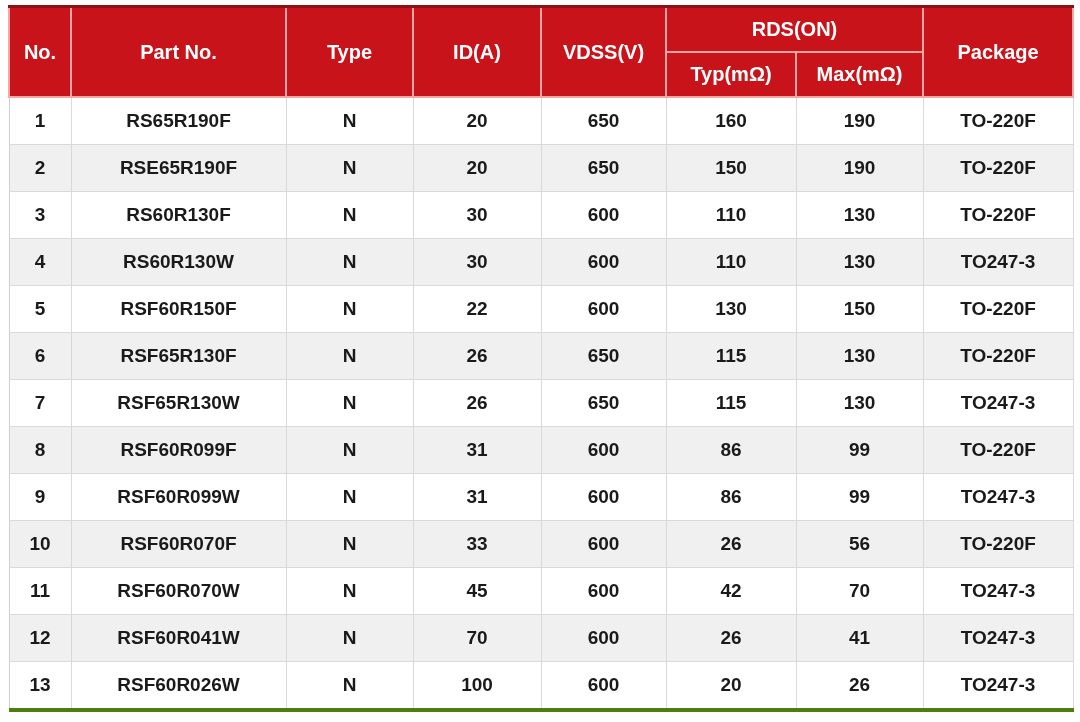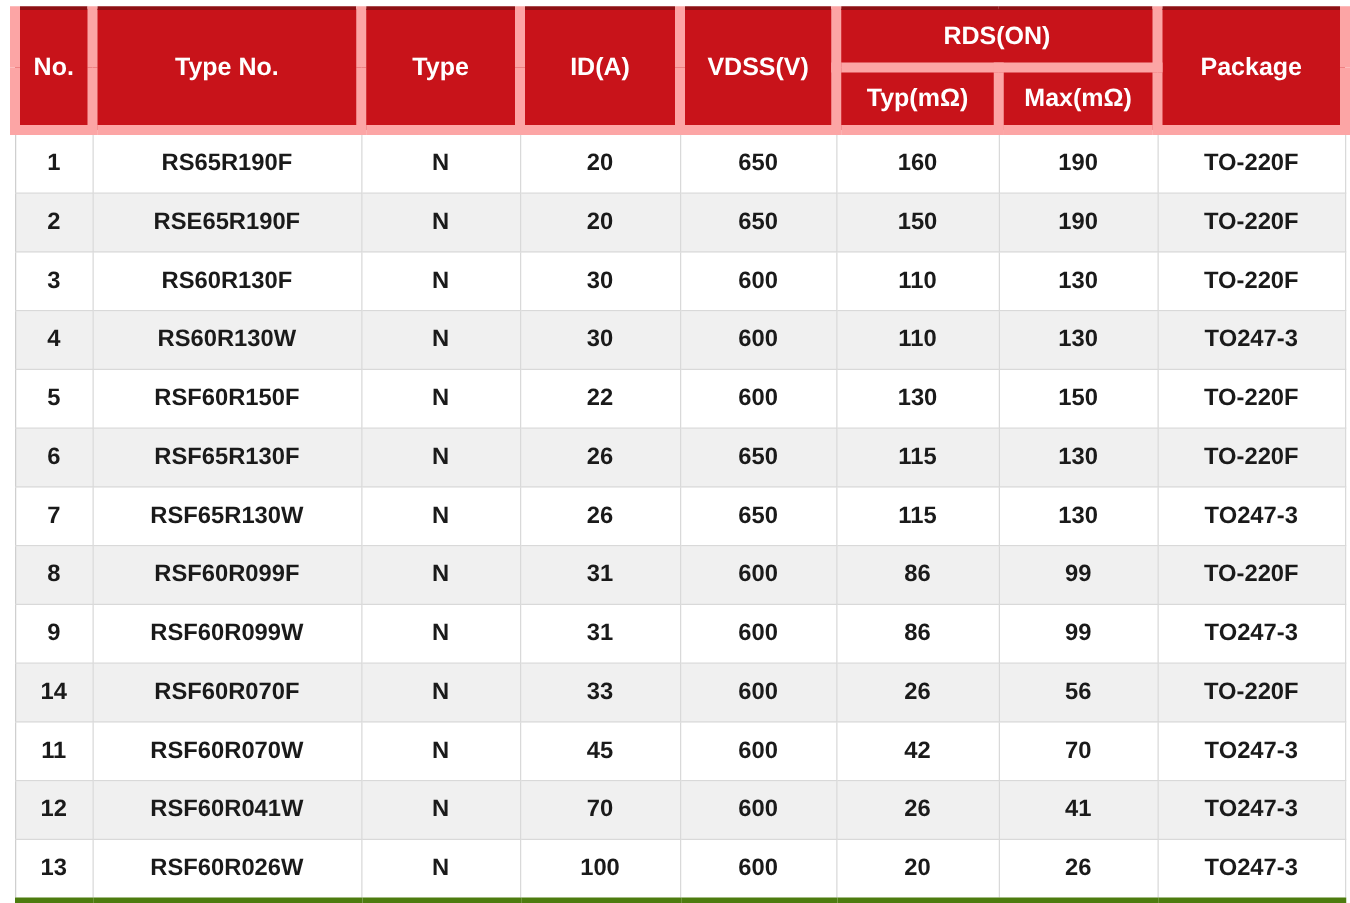--- a/index.html
+++ b/index.html
@@ -22,21 +22,21 @@
     width: 1064px;
     table-layout: fixed;
   }
   table.spec thead th {
     background: #c8131a;
     color: #ffffff;
     font-weight: 700;
     font-size: 20px;
     text-align: center;
     vertical-align: middle;
-    border: 8px solid #fca5a5;
+    border: 2px solid #fca5a5;
     padding: 0;
   }
   table.spec thead tr.top-row th {
     border-top: 3px solid #8e1014;
   }
   table.spec thead tr.top-row th[rowspan] {
     height: 88px;
   }
   table.spec thead tr.top-row th.group-th {
     height: 42px;
@@ -55,42 +55,42 @@
     border: 1px solid #d9d9d9;
     padding: 0;
   }
   table.spec tbody tr.even td {
     background: #f0f0f0;
   }
   table.spec tbody tr td:first-child {
     border-left: 1px solid #cfcfcf;
   }
   table.spec tbody tr:last-child td {
-    border-bottom: 6px solid #4d7c0f;
+    border-bottom: 4px solid #4d7c0f;
   }
 </style>
 </head>
 <body>
 
 <div class="table-wrap">
   <table class="spec">
     <colgroup>
       <col style="width:62px">
       <col style="width:215px">
       <col style="width:127px">
       <col style="width:128px">
       <col style="width:125px">
       <col style="width:130px">
       <col style="width:127px">
       <col style="width:150px">
     </colgroup>
     <thead>
       <tr class="top-row">
         <th rowspan="2">No.</th>
-        <th rowspan="2">Type No.</th>
+        <th rowspan="2">Part No.</th>
         <th rowspan="2">Type</th>
         <th rowspan="2">ID(A)</th>
         <th rowspan="2">VDSS(V)</th>
         <th colspan="2" class="group-th">RDS(ON)</th>
         <th rowspan="2">Package</th>
       </tr>
       <tr class="sub-row">
         <th>Typ(mΩ)</th>
         <th>Max(mΩ)</th>
       </tr>
@@ -180,21 +180,21 @@
           <td>9</td>
           <td>RSF60R099W</td>
           <td>N</td>
           <td>31</td>
           <td>600</td>
           <td>86</td>
           <td>99</td>
           <td>TO247-3</td>
         </tr>
         <tr class="even">
-          <td>14</td>
+          <td>10</td>
           <td>RSF60R070F</td>
           <td>N</td>
           <td>33</td>
           <td>600</td>
           <td>26</td>
           <td>56</td>
           <td>TO-220F</td>
         </tr>
         <tr>
           <td>11</td>

